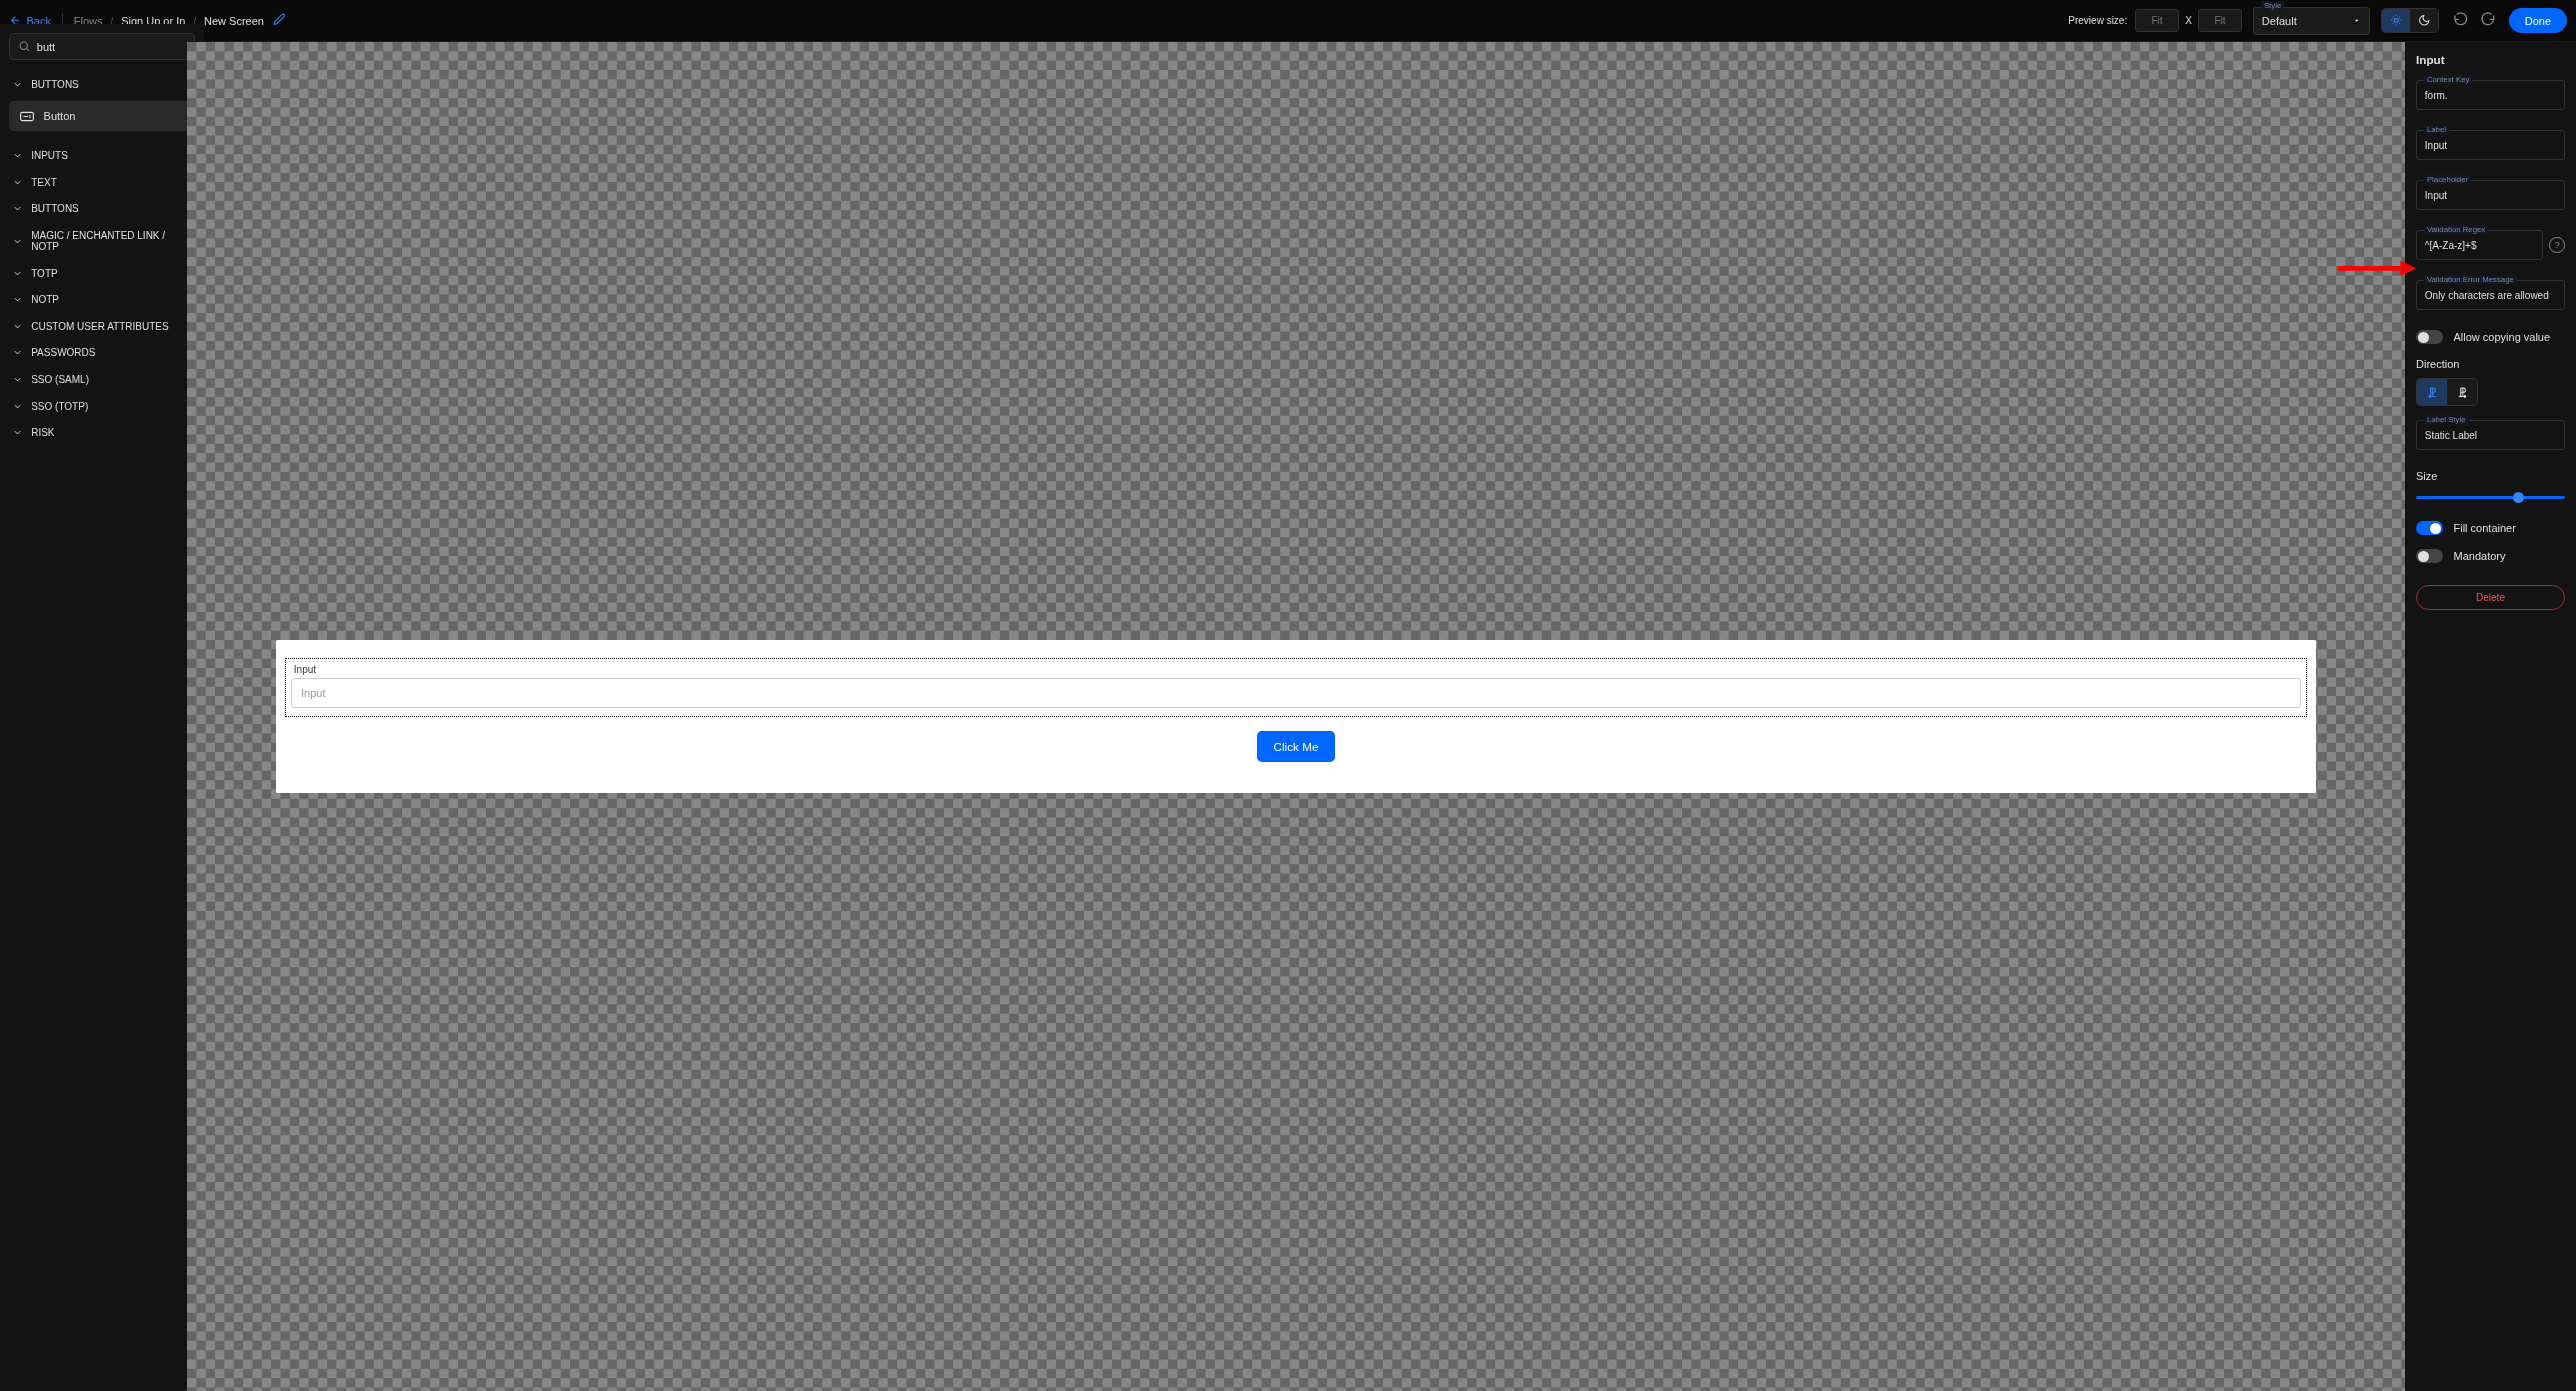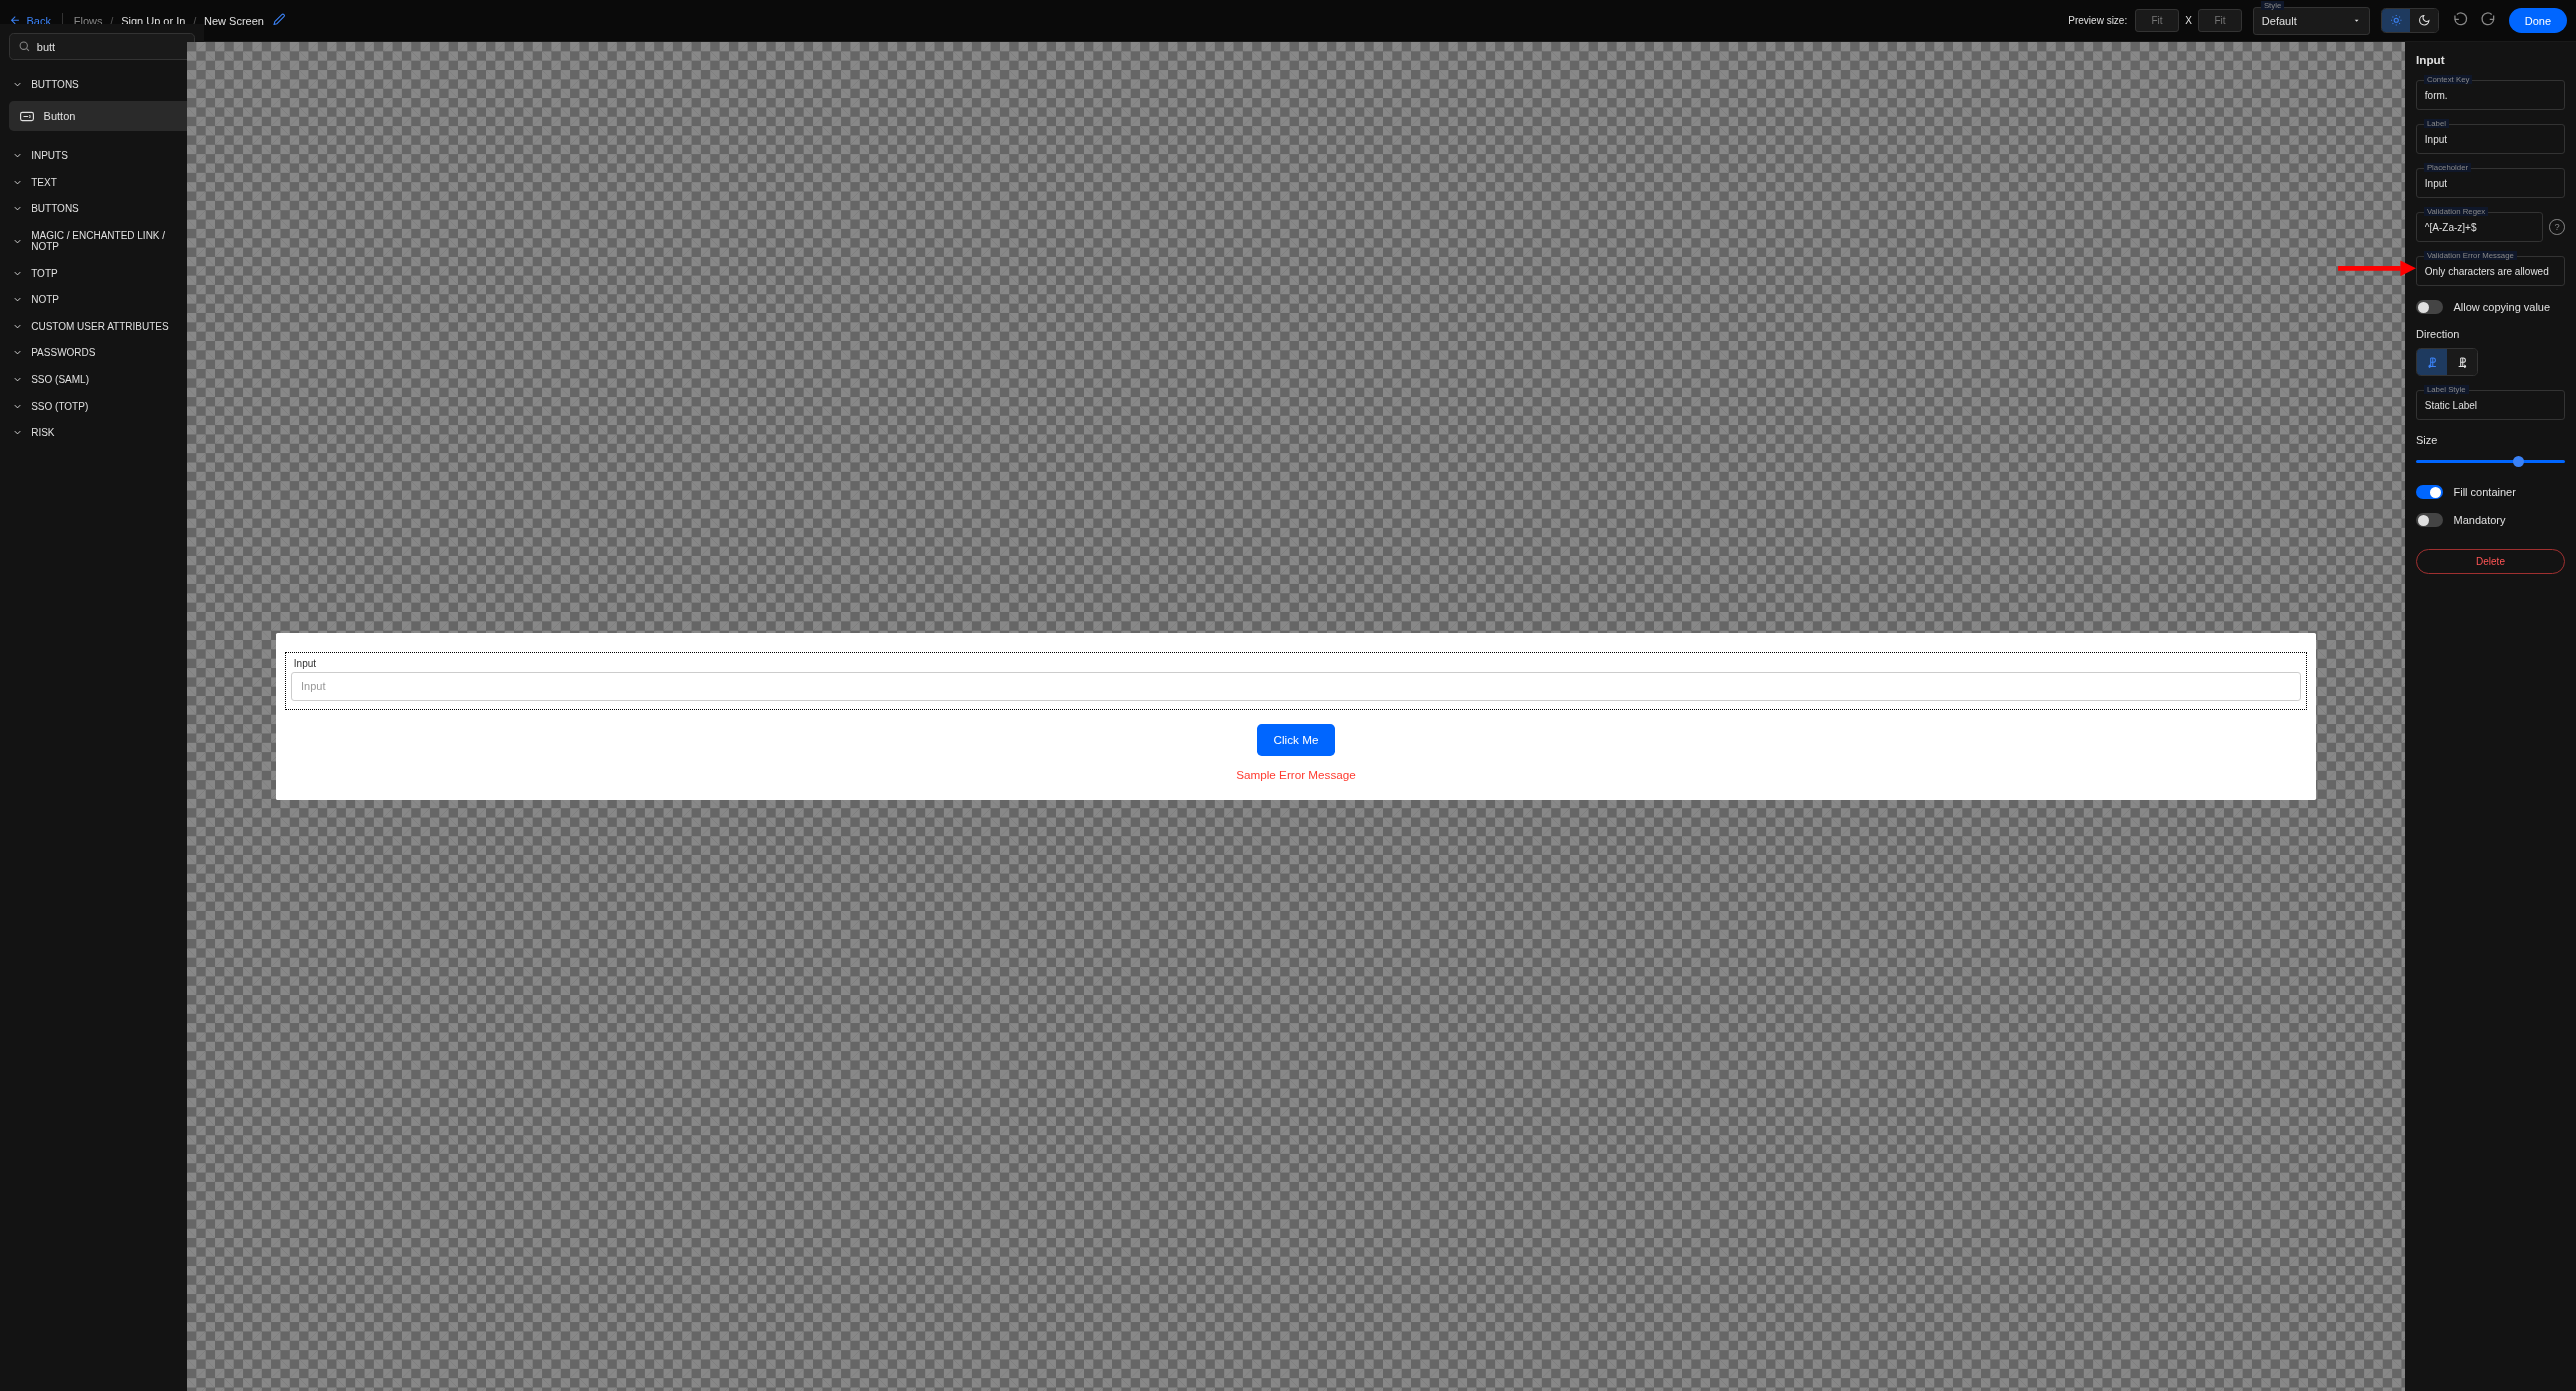--- a/index.html
+++ b/index.html
@@ -48,21 +48,21 @@
 .screen-card { background: #fff; width: 92%; padding: 18.7px 9.3px; border-radius: 1.6px; }
 .input-widget { border: 1.6px dotted #000; padding: 3.1px 4.7px 7.8px 4.7px; margin-bottom: 14px; }
 .input-widget-label { font-size: 10px; color: #333; padding: 1.6px 3.1px; }
 .input-widget-field { border: 0.8px solid #ccc; border-radius: 3.1px; padding: 7.8px 9.3px; color: #999; font-size: 11px; margin-top: 1.6px; }
 .click-btn { display: block; margin: 0 auto 12.5px auto; background: #0066ff; color: #fff; border: none; border-radius: 4.7px; padding: 9.3px 17px; font-size: 11.7px; font-weight: 500; cursor: pointer; text-align: center; }
 .error-msg { text-align: center; color: #ff3b30; font-size: 11.7px; }
 
 
 .right-sidebar { position: absolute; right: 0; top: 42px; bottom: 0; width: 171px; background: #131313; padding: 11px; overflow-y: auto; }
 .panel-title { font-size: 11.7px; font-weight: 600; color: #e0e0e0; margin-bottom: 14px; }
-.field-group { position: relative; margin-bottom: 14px; }
+.field-group { position: relative; margin-bottom: 20px; }
 .field-label { position: absolute; top: -5.4px; left: 7.8px; font-size: 7.8px; color: #888; background: #0f172a; padding: 0 3.1px; z-index: 1; }
 .field-input { width: 100%; height: 30px; background: #131313; border: 0.8px solid #333; border-radius: 3.1px; color: #e0e0e0; padding: 0 7.8px; font-size: 10px; outline: none; }
 .field-row { display: flex; gap: 6.2px; align-items: center; }
 .help-icon { width: 15.6px; height: 15.6px; border: 1.2px solid #888; border-radius: 50%; display: flex; align-items: center; justify-content: center; color: #888; font-size: 9.3px; flex-shrink: 0; cursor: pointer; }
 .toggle-row { display: flex; align-items: center; gap: 11px; margin: 14px 0; }
 .toggle { width: 26.5px; height: 14px; background: #444; border-radius: 7.8px; position: relative; cursor: pointer; flex-shrink: 0; }
 .toggle-thumb { width: 11px; height: 11px; background: #e0e0e0; border-radius: 50%; position: absolute; top: 1.6px; left: 1.6px; transition: left 0.2s; }
 .toggle.on { background: #0066ff; }
 .toggle.on .toggle-thumb { left: 14px; background: #fff; }
 .toggle-label { font-size: 11px; color: #e0e0e0; }
@@ -236,21 +236,20 @@
     </div>
 </div>
 
 <div class="canvas-area">
   <div class="screen-card">
     <div class="input-widget">
       <div class="input-widget-label">Input</div>
       <div class="input-widget-field">Input</div>
     </div>
     <button class="click-btn">Click Me</button>
-    <div class="error-msg">Sample Error Message</div>
   </div>
 
   <svg class="red-arrow" style="top: 217px; right: -11px;" width="78" height="18.7" viewBox="0 0 100 24">
     <line x1="0" y1="12" x2="80" y2="12" stroke="#ff0000" stroke-width="6"></line>
     <polygon points="80,2 100,12 80,22" fill="#ff0000"></polygon>
   </svg>
 </div>
 
 <div class="right-sidebar">
   <div class="panel-title">Input</div>

